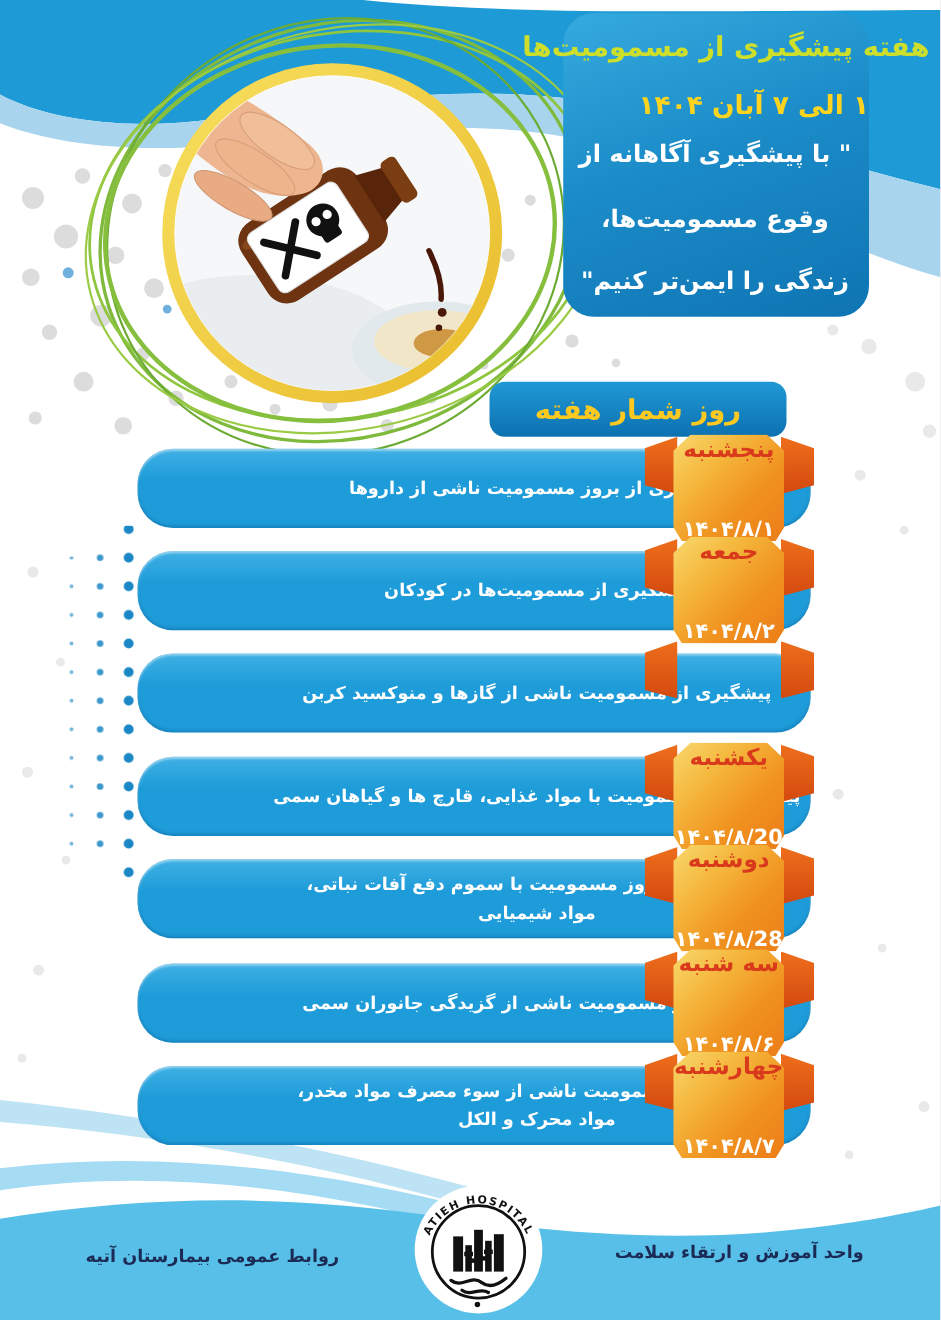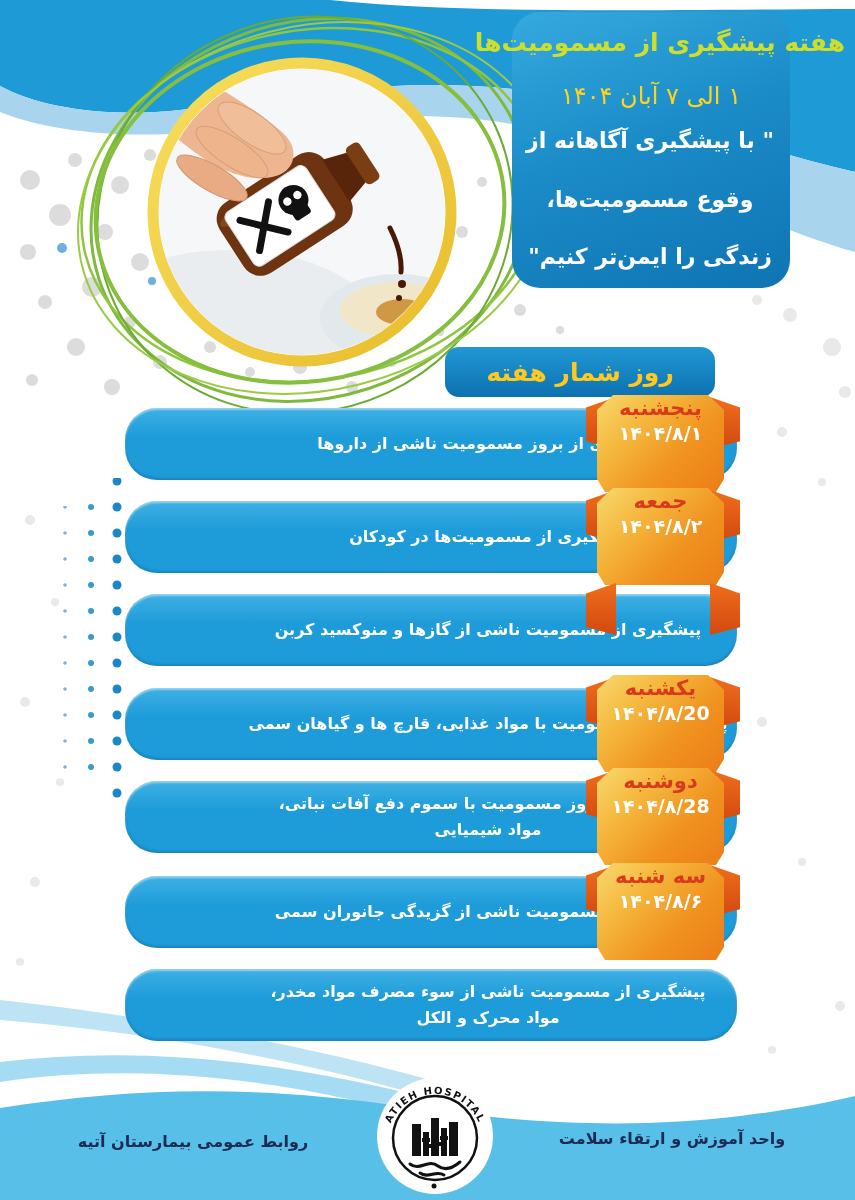--- a/index.html
+++ b/index.html
@@ -10,22 +10,22 @@
     font-family:"DejaVu Sans", sans-serif;
   }
   .abs{position:absolute;}
   
   .title-panel{
     left:512px;top:12px;width:278px;height:276px;border-radius:28px;
     background:linear-gradient(160deg,#35aadf 0%,#1b8cc8 45%,#0f74b3 100%);
   }
   .t-line1{right:10px;top:28px;width:420px;text-align:right;
     font-size:25px;font-weight:bold;color:#cedf2b;white-space:nowrap;direction:rtl;}
-  .t-line2{left:512px;top:82px;width:278px;text-align:center;
-    font-size:24px;font-weight:normal;color:#ffd41e;white-space:nowrap;direction:rtl;}
+  .t-line2{left:512px;top:82px;width:278px;
+    font-size:24px;font-weight:bold;color:#ffd41e;white-space:nowrap;direction:rtl;}
   .t-quote{left:500px;width:300px;text-align:center;font-size:22px;font-weight:bold;
     color:#ffffff;white-space:nowrap;direction:rtl;}
   .q1{top:128px;} .q2{top:187px;} .q3{top:244px;}
   
   .cal-header{
     left:445px;top:347px;width:270px;height:50px;border-radius:14px;
     background:linear-gradient(180deg,#2098d5 0%,#0d71b0 100%);
     display:flex;align-items:center;justify-content:center;
     font-size:25px;font-weight:bold;color:#ffc91f;direction:rtl;white-space:nowrap;
   }
@@ -41,25 +41,25 @@
     align-items:center;padding:0 36px 0 150px;direction:rtl;
     color:#ffffff;font-weight:bold;font-size:16px;line-height:1.65;text-align:center;
   }
   .pill-text div{white-space:nowrap;}
   .badge{position:absolute;left:584px;top:-13px;width:158px;height:97px;}
   .wing{position:absolute;top:2px;width:30px;height:52px;
     background:linear-gradient(180deg,#ee6e1c,#d3490f);}
   .wl{left:2px;clip-path:polygon(100% 0,0 20%,0 85%,100% 100%);}
   .wr{right:2px;clip-path:polygon(0 0,100% 20%,100% 85%,0 100%);}
   .badge-body{
-    position:absolute;left:13px;top:0;width:127px;height:97px;
+    position:absolute;left:28px;top:0;width:101px;height:97px;
     background:linear-gradient(135deg,#f8d96f 0%,#f5b93f 30%,#f0921f 65%,#ec7d18 100%);
     clip-path:polygon(16px 0,calc(100% - 16px) 0,100% 15px,100% calc(100% - 13px),
       calc(100% - 8px) 100%,8px 100%,0 calc(100% - 13px),0 15px);
-    display:flex;flex-direction:column;align-items:center;justify-content:flex-start;
+    display:flex;flex-direction:column;align-items:center;justify-content:space-between;
     text-align:center;direction:rtl;
   }
   .day{font-size:21px;font-weight:bold;color:#d93a1c;white-space:nowrap;line-height:1.3;}
   .bdate{font-size:19px;font-weight:bold;color:#ffffff;letter-spacing:1px;white-space:nowrap;}
   
   .f-text{font-size:16px;font-weight:bold;color:#1b2b55;text-align:center;
     direction:rtl;white-space:nowrap;}
   .f-left{left:28px;top:1132px;width:330px;}
   .f-right{left:512px;top:1129px;width:320px;}
   .logo-box{left:370px;top:1072px;width:130px;height:132px;}
@@ -324,20 +324,28 @@
     </div>
   </div>
 
   <div class="row" style="top:969px">
     <div class="pill">
       <div class="pill-text">
         <div>پیشگیری از مسمومیت ناشی از سوء مصرف مواد مخدر،</div>
         <div>مواد محرک و الکل</div>
       </div>
     </div>
+    <div class="badge">
+      <div class="wing wl"></div>
+      <div class="wing wr"></div>
+      <div class="badge-body">
+        <div class="day">چهارشنبه</div>
+        <div class="bdate">۱۴۰۴/۸/۷</div>
+      </div>
+    </div>
   </div>
 
   <div class="abs f-text f-left">روابط عمومی بیمارستان آتیه</div>
   <div class="abs f-text f-right">واحد آموزش و ارتقاء سلامت</div>
 
   <svg class="abs logo-box" viewBox="0 0 130 132">
     <defs>
       <path id="lgArc" d="M 17,70 A 48,48 0 0 1 113,70" fill="none"></path>
     </defs>
     <circle cx="65" cy="64" r="58" fill="#ffffff"></circle>

